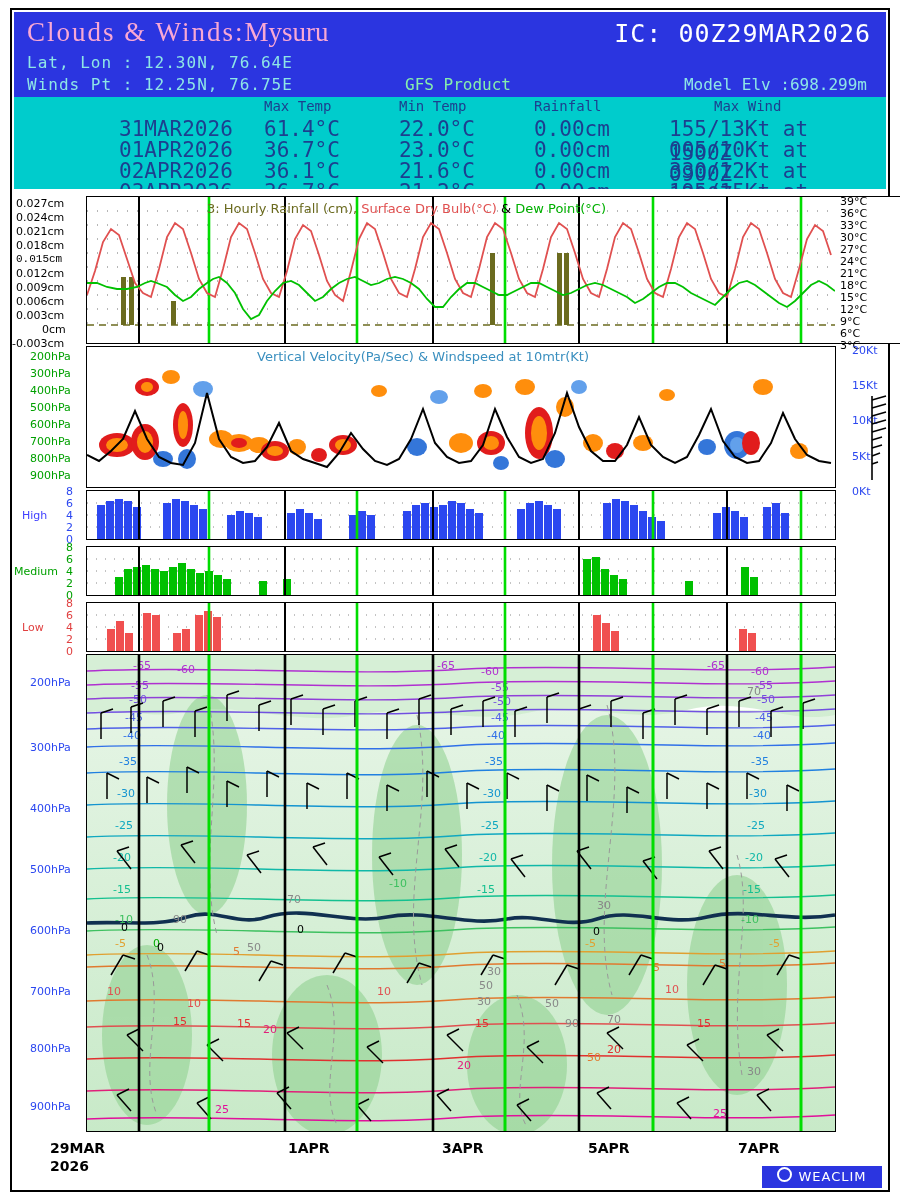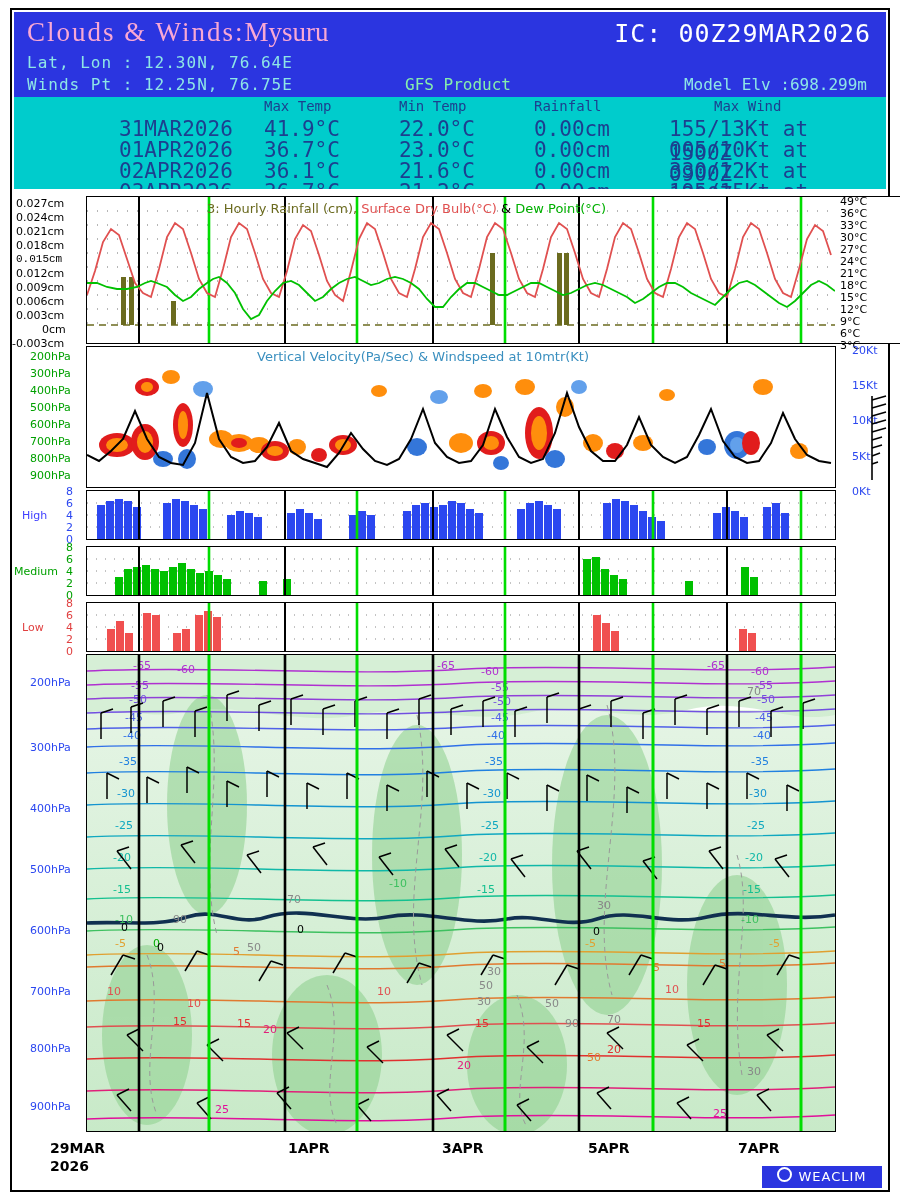--- a/index.html
+++ b/index.html
@@ -54,21 +54,21 @@
     <div class="elev">Model Elv :698.299m</div>
   </div>
 
   <div class="summary">
     <div class="colhead c-max">Max Temp</div>
     <div class="colhead c-min">Min Temp</div>
     <div class="colhead c-rain">Rainfall</div>
     <div class="colhead c-wind" style="left:700px">Max Wind</div>
 
     <div class="row c-date" style="top:20px">31MAR2026</div>
-    <div class="row c-max" style="top:20px">41.9°C</div>
+    <div class="row c-max" style="top:20px">61.4°C</div>
     <div class="row c-min" style="top:20px">22.0°C</div>
     <div class="row c-rain" style="top:20px">0.00cm</div>
     <div class="row c-wind" style="top:20px">155/13Kt at 1500Z</div>
 
     <div class="row c-date" style="top:41px">01APR2026</div>
     <div class="row c-max" style="top:41px">36.7°C</div>
     <div class="row c-min" style="top:41px">23.0°C</div>
     <div class="row c-rain" style="top:41px">0.00cm</div>
     <div class="row c-wind" style="top:41px">005/10Kt at 0900Z</div>
 
@@ -146,21 +146,21 @@
     <div class="axlbl" style="left:16px;top:253px;font-family:Liberation Mono, monospace;">0.015cm</div>
     <div class="axlbl" style="left:16px;top:267px;">0.012cm</div>
     <div class="axlbl" style="left:16px;top:281px;">0.009cm</div>
     <div class="axlbl" style="left:16px;top:295px;">0.006cm</div>
     <div class="axlbl" style="left:16px;top:309px;">0.003cm</div>
     <div class="axlbl" style="left:42px;top:323px;">0cm</div>
     <div class="axlbl" style="left:12px;top:337px;">-0.003cm</div>
   </div>
 
   <div>
-    <div class="axlbl" style="left:840px;top:195px;">49°C</div>
+    <div class="axlbl" style="left:840px;top:195px;">39°C</div>
     <div class="axlbl" style="left:840px;top:207px;">36°C</div>
     <div class="axlbl" style="left:840px;top:219px;">33°C</div>
     <div class="axlbl" style="left:840px;top:231px;">30°C</div>
     <div class="axlbl" style="left:840px;top:243px;">27°C</div>
     <div class="axlbl" style="left:840px;top:255px;">24°C</div>
     <div class="axlbl" style="left:840px;top:267px;">21°C</div>
     <div class="axlbl" style="left:840px;top:279px;">18°C</div>
     <div class="axlbl" style="left:840px;top:291px;">15°C</div>
     <div class="axlbl" style="left:840px;top:303px;">12°C</div>
     <div class="axlbl" style="left:840px;top:315px;">9°C</div>

